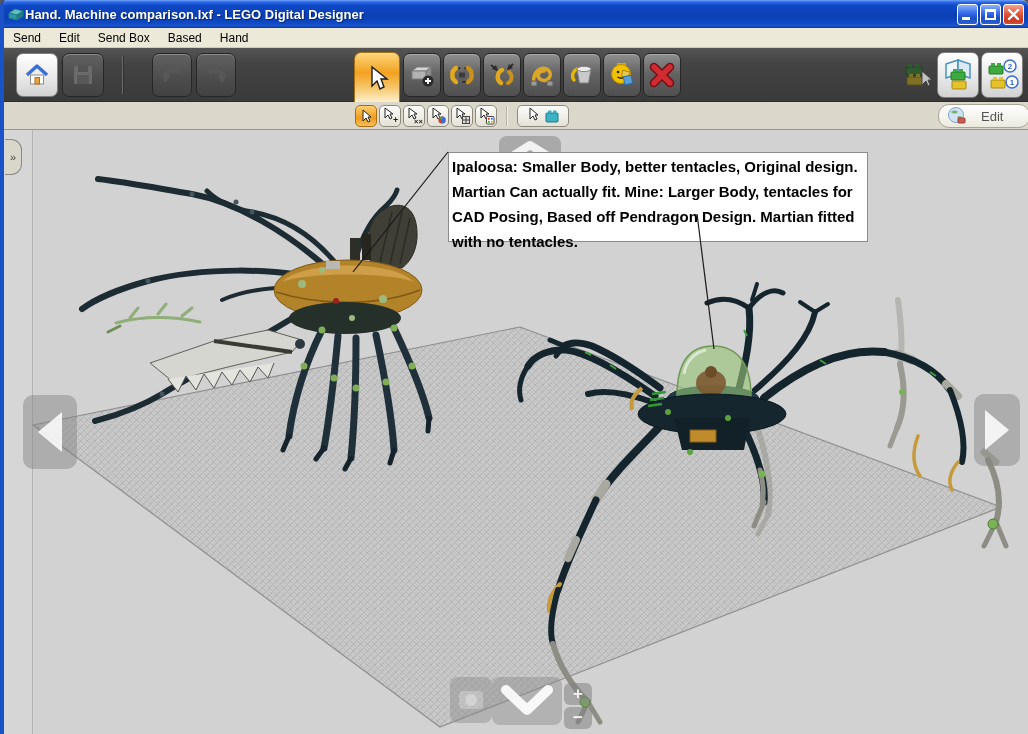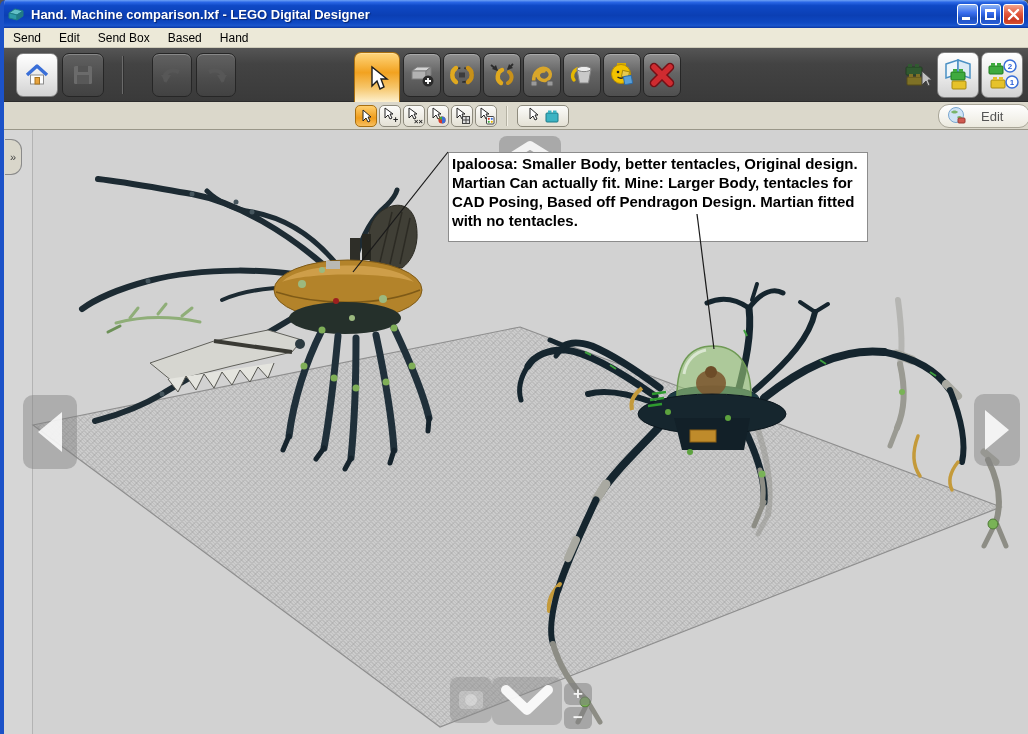--- a/index.html
+++ b/index.html
@@ -4,21 +4,21 @@
 <style>
   html,body{margin:0;padding:0;background:#555;}
   *{box-sizing:border-box;font-family:"Liberation Sans",sans-serif;}
   .win{position:relative;width:1028px;height:734px;overflow:hidden;background:#d2d2d2;
        border-left:4px solid #1c52c8;border-radius:6px 6px 0 0;}
   
   .titlebar{position:absolute;left:-4px;top:0;width:1028px;height:28px;
     background:linear-gradient(180deg,#6ea2f5 0%,#2a67e6 8%,#0f49c6 20%,#0b3fb4 55%,#0e48c2 80%,#1a55cc 92%,#0a35a0 100%);
     border-radius:6px 6px 0 0;display:flex;align-items:center;}
   .appicon{margin-left:7px;flex:0 0 auto;}
-  .title{color:#fff;font-size:13px;font-weight:bold;margin-left:6px;
+  .title{color:#fff;font-size:13px;font-weight:bold;margin-left:0;
     text-shadow:1px 1px 1px #07246e;white-space:nowrap;}
   .winbtns{position:absolute;right:4px;top:4px;display:flex;gap:2px;}
   .wb{width:21px;height:21px;border:1px solid #fff;border-radius:3px;position:relative;
       background:linear-gradient(180deg,#8db4f2 0%,#3b6ff0 40%,#1d4fc0 70%,#2a5fd8 100%);}
   .wb.close{background:linear-gradient(180deg,#f2a58e 0%,#e2573d 45%,#c93a23 80%,#d8502f 100%);}
   .g-min{position:absolute;left:4px;bottom:4px;width:8px;height:3px;background:#fff;}
   .g-max{position:absolute;left:4px;top:4px;width:11px;height:11px;border:2px solid #fff;border-top-width:3px;}
   .g-x{position:absolute;left:0;top:0;width:100%;height:100%;}
   
   .menubar{position:absolute;left:0;top:28px;width:1024px;height:20px;background:#ece9d8;
@@ -47,21 +47,21 @@
   .sendbtn{position:absolute;top:2px;height:24px;border:1px solid #a9a698;border-radius:11px;
     background:linear-gradient(180deg,#ffffff 0%,#eceadf 100%);display:flex;align-items:center;
     padding:0 14px 0 8px;gap:14px;font-size:13px;color:#555;}
   
   .viewport{position:absolute;left:0;top:130px;width:1024px;height:604px;background:#d2d2d2;overflow:hidden;}
   .leftpanel{position:absolute;left:0;top:0;width:29px;height:604px;background:#d6d6d6;border-right:1px solid #b3b3b3;}
   .scene,.overlay{position:absolute;left:0;top:0;width:1024px;height:604px;}
   .overlay{pointer-events:none;z-index:4;}
   .annot{position:absolute;left:444px;top:22px;width:420px;height:90px;background:#fff;
     border:1px solid #8c8c8c;padding:1px 3px;z-index:3;font-size:15px;font-weight:bold;
-    line-height:19px;color:#000;}
+    line-height:25px;color:#000;}
   .camup{position:absolute;left:495px;top:6px;width:62px;height:34px;border-radius:8px;
     background:rgba(135,135,135,.55);z-index:2;}
   .navarrow{position:absolute;border-radius:10px;background:rgba(128,128,128,.45);z-index:5;
     display:flex;align-items:center;justify-content:center;}
   .tri-l{width:0;height:0;border:20px solid transparent;border-left:none;
     border-right:24px solid rgba(255,255,255,.85);}
   .tri-r{width:0;height:0;border:20px solid transparent;border-right:none;
     border-left:24px solid rgba(255,255,255,.85);}
   .botbtn{position:absolute;border-radius:8px;background:rgba(140,140,140,.45);z-index:5;}
   .zoombtn{position:absolute;width:28px;height:22px;border-radius:6px;background:rgba(130,130,130,.55);

